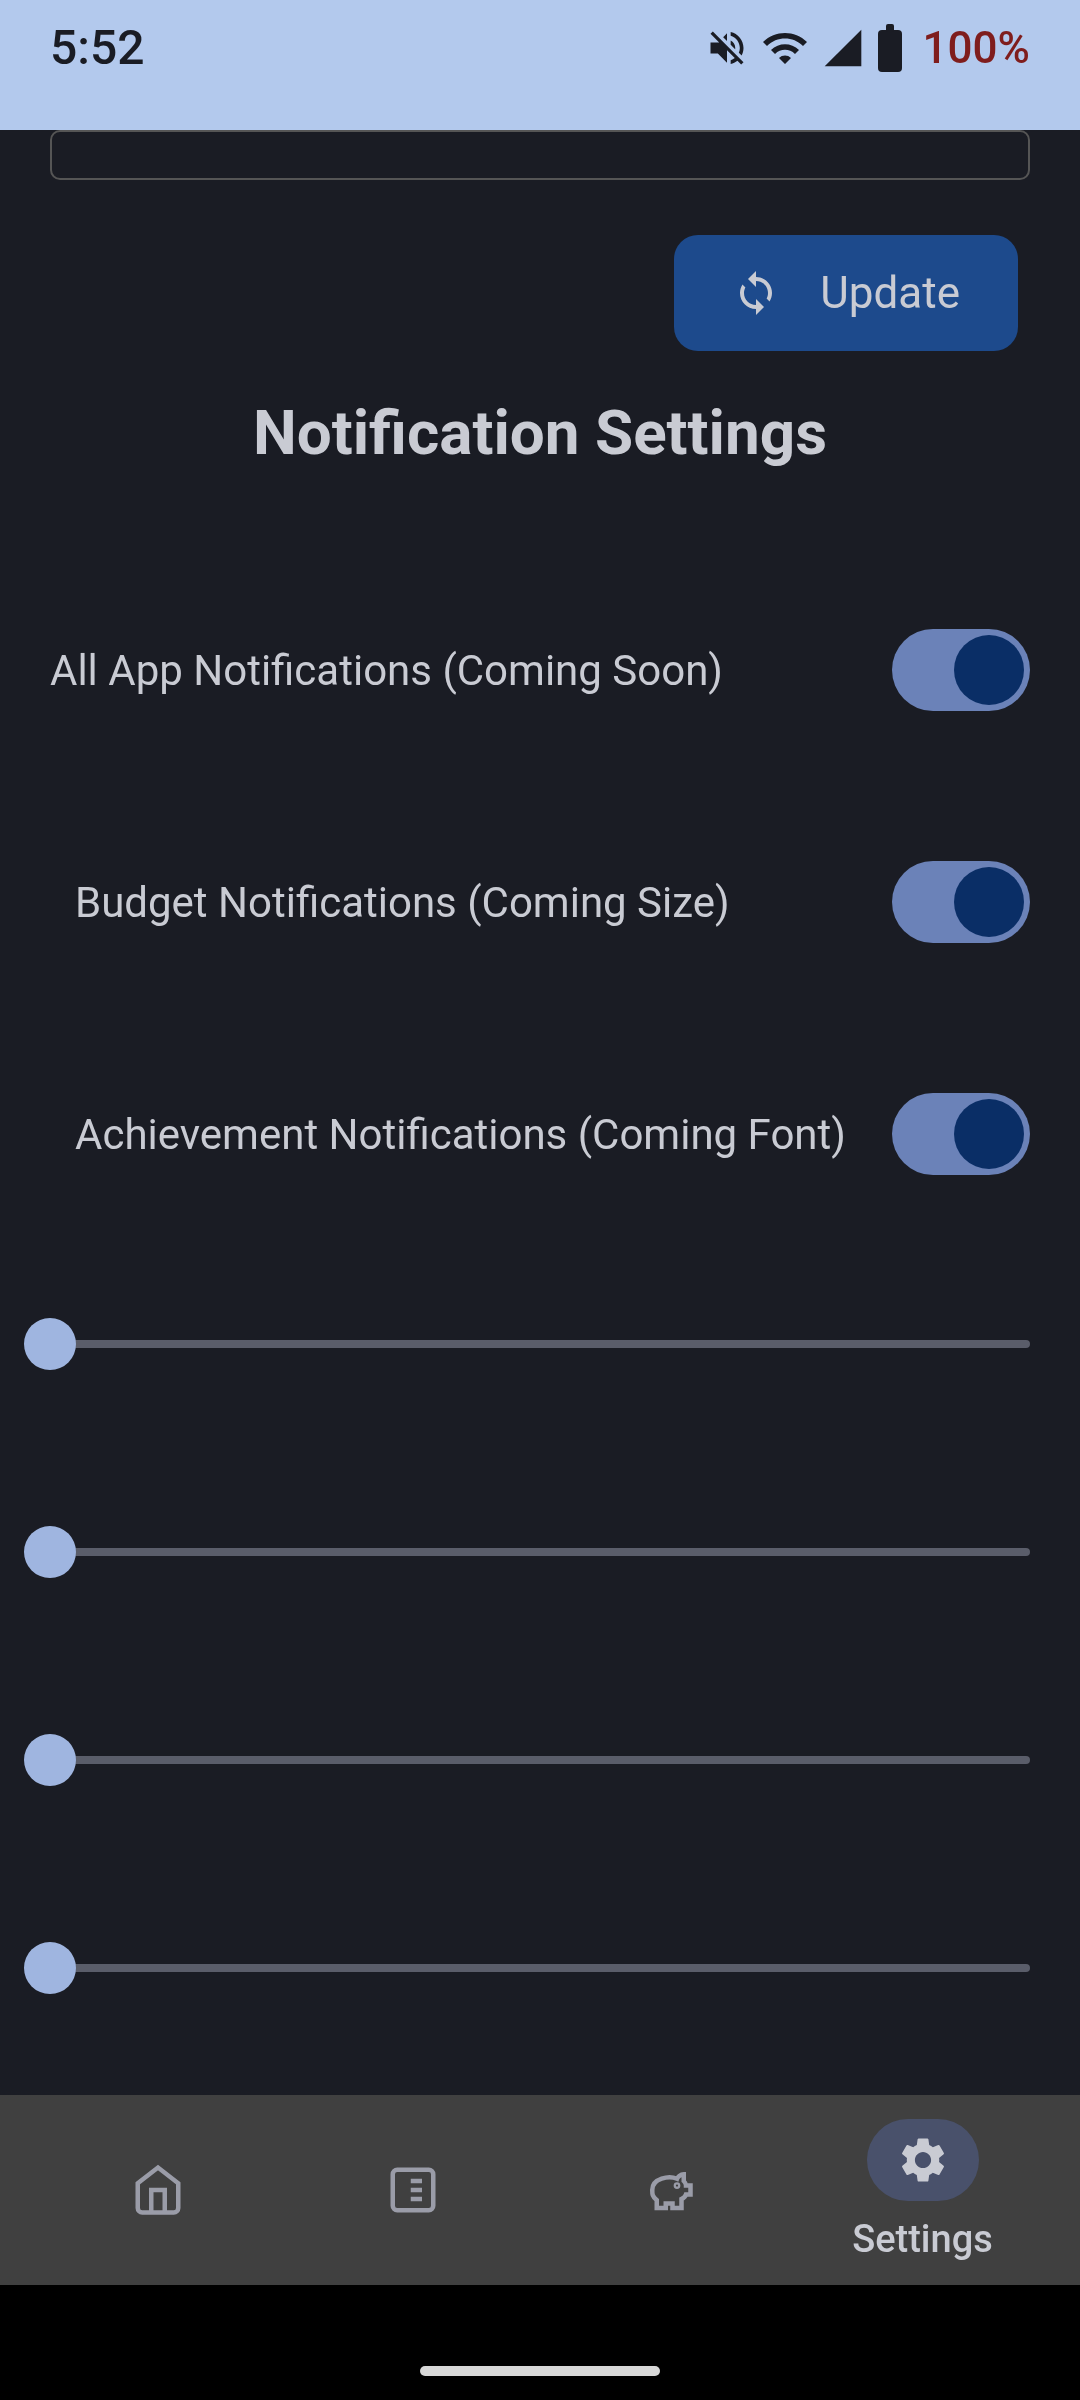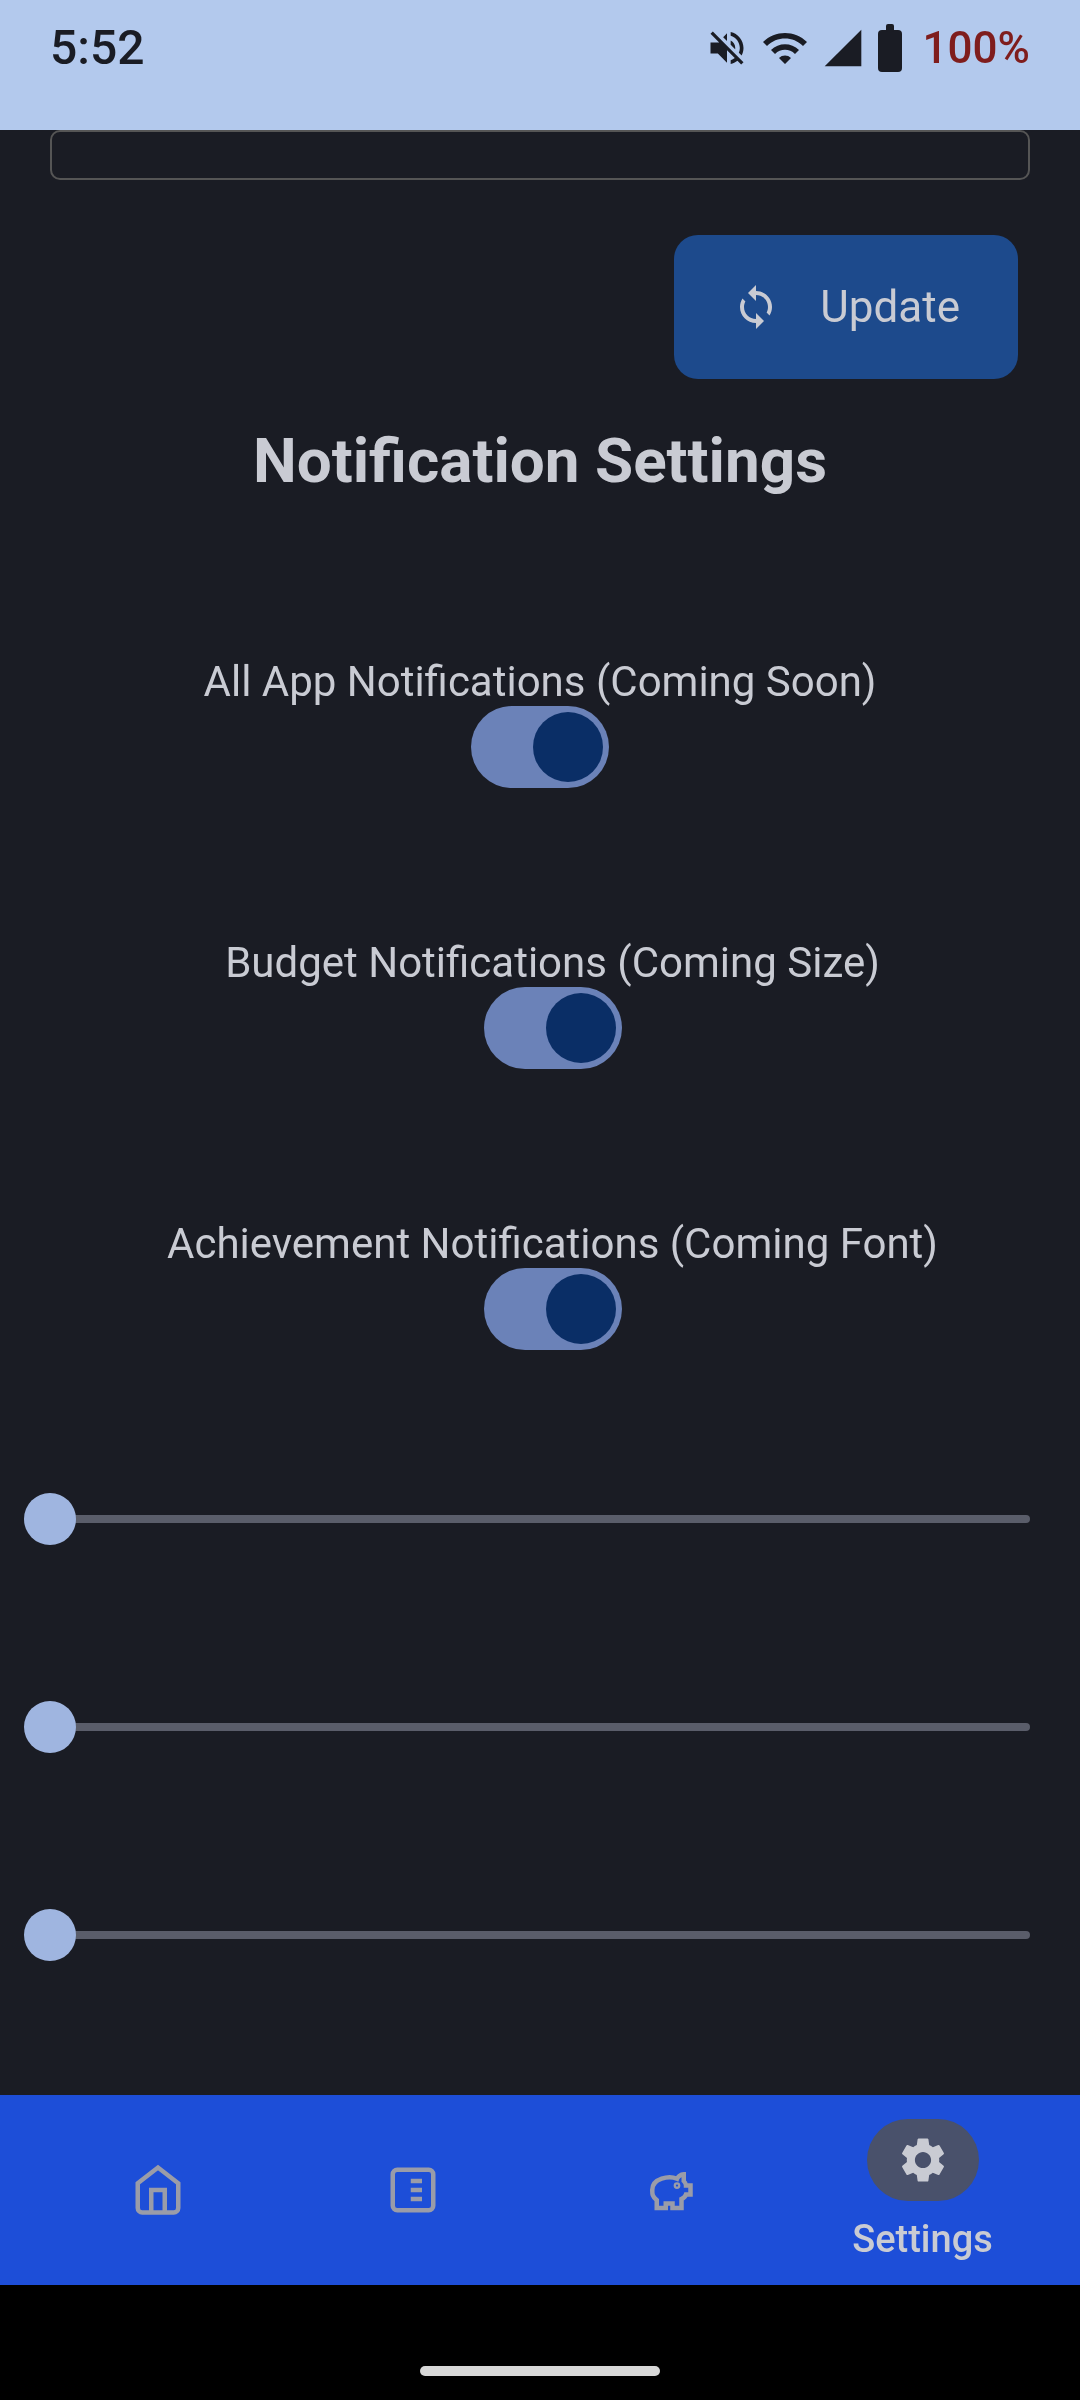--- a/index.html
+++ b/index.html
@@ -8,39 +8,39 @@
     .status-bar { height: 130px; background: #b3c9ed; display: flex; align-items: center; justify-content: space-between; padding: 0 50px 35px 50px; }
     .status-time { font-size: 48px; font-weight: 500; color: #1a1c24; }
     .status-icons { display: flex; align-items: center; gap: 12px; }
     .status-battery { font-size: 44px; font-weight: 500; color: #7f1d1d; margin-left: 8px; }
     
     .content { padding: 0 50px; }
     
     .input-box { border: 2px solid #555; border-radius: 10px; height: 50px; margin-top: 0; }
     
     .update-row { display: flex; justify-content: flex-end; margin-top: 55px; margin-right: 12px; }
-    .update-button { background: #1d4a8c; border-radius: 24px; padding: 46px 58px; display: flex; align-items: center; gap: 40px; }
+    .update-button { background: #1d4a8c; border-radius: 24px; padding: 32px 58px; display: flex; align-items: center; gap: 40px; }
     .update-button svg { width: 48px; height: 48px; }
     .update-label { font-size: 44px; color: #c9cbd3; font-weight: 400; }
     
     .section-heading { font-size: 62px; font-weight: 700; text-align: center; color: #c9cbd3; margin-top: 45px; }
     .section-heading.font-size { margin-top: 140px; }
     
-    .toggle-row { display: flex; align-items: center; justify-content: space-between; margin-top: 160px; flex-direction: column; }
+    .toggle-row { display: flex; align-items: center; justify-content: space-between; margin-top: 160px; }
     .toggle-row.indented { padding-left: 25px; margin-top: 150px; }
     .toggle-label { font-size: 42px; color: #c9cbd3; }
     .toggle-label.indented { font-size: 42px; }
     .toggle-switch { width: 138px; height: 82px; background: #6b82b8; border-radius: 41px; position: relative; }
     .toggle-switch.on::after { content: ''; position: absolute; right: 6px; top: 6px; width: 70px; height: 70px; background: #0a2e66; border-radius: 50%; }
     
     .slider-row { margin-top: 165px; display: flex; align-items: center; }
     .slider-track { flex: 1; height: 8px; background: #5a5d6a; border-radius: 4px; position: relative; }
     .slider-thumb { position: absolute; left: 0; top: 50%; transform: translate(-50%, -50%); width: 52px; height: 52px; background: #9fb5e0; border-radius: 50%; }
     
-    .bottom-nav { position: absolute; bottom: 115px; left: 0; right: 0; height: 190px; background: #1d4ed8; display: flex; align-items: center; justify-content: space-around; padding: 0 30px; }
+    .bottom-nav { position: absolute; bottom: 115px; left: 0; right: 0; height: 190px; background: #404040; display: flex; align-items: center; justify-content: space-around; padding: 0 30px; }
     .nav-item { display: flex; flex-direction: column; align-items: center; gap: 16px; width: 170px; }
     .nav-icon-wrap { width: 112px; height: 82px; border-radius: 41px; display: flex; align-items: center; justify-content: center; }
     .nav-icon-wrap.active { background: #49516b; }
     .nav-item svg { width: 54px; height: 54px; }
     .nav-label { font-size: 38px; color: #c9cbd3; font-weight: 500; }
     
     .home-indicator { position: absolute; bottom: 24px; left: 50%; transform: translateX(-50%); width: 240px; height: 10px; background: #d8d8d8; border-radius: 5px; }
     .system-nav { position: absolute; bottom: 0; left: 0; right: 0; height: 115px; background: #000; }
   </style>
 </head>

